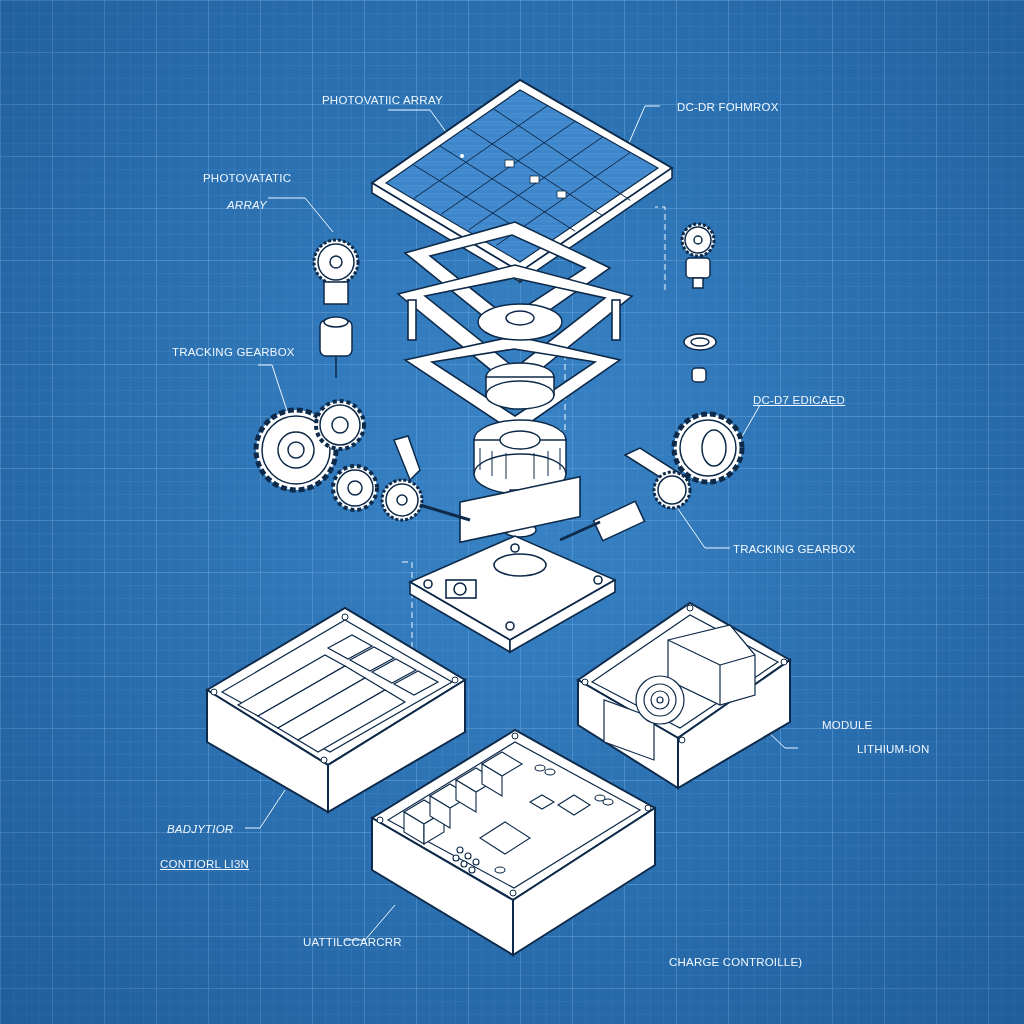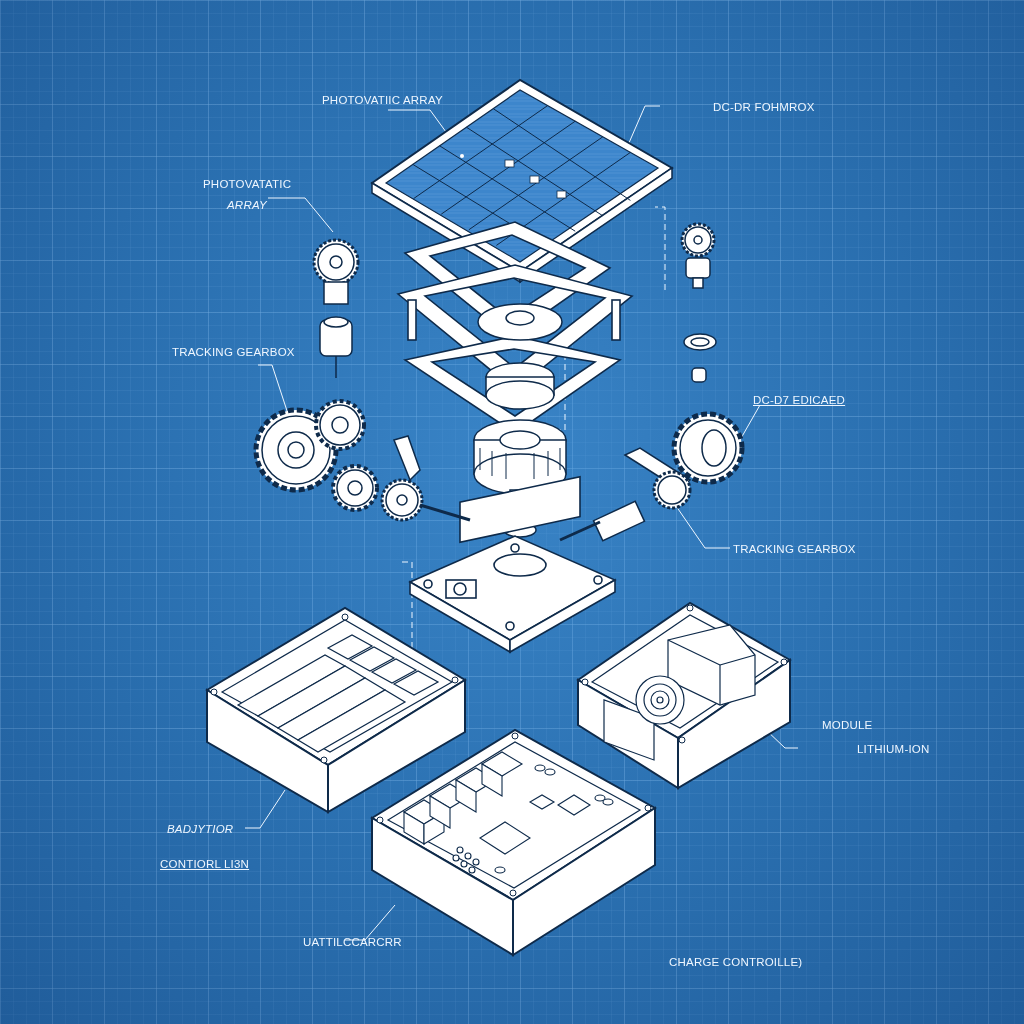--- a/index.html
+++ b/index.html
@@ -235,22 +235,22 @@
           <circle cx="472" cy="870" r="3"></circle>
       </g>
       <circle cx="515" cy="736" r="3" stroke-width="1"></circle>
       <circle cx="380" cy="820" r="3" stroke-width="1"></circle>
       <circle cx="648" cy="808" r="3" stroke-width="1"></circle>
       <circle cx="513" cy="893" r="3" stroke-width="1"></circle>
     </g>
   </svg>
 
   <div class="lbl c" style="left:322px; top:93px;">PHOTOVATIIC ARRAY</div>
-  <div class="lbl l" style="left:677px; top:100px;margin-left:36px;">DC-DR FOHMROX</div>
-  <div class="lbl c" style="left:203px; top:177px;text-align:right;">PHOTOVATATIC</div>
+  <div class="lbl l" style="left:677px; top:100px;">DC-DR FOHMROX</div>
+  <div class="lbl c" style="left:203px; top:171px;text-align:right;">PHOTOVATATIC</div>
   <div class="lbl c" style="left:227px; top:198px;font-style:italic;">ARRAY</div>
   <div class="lbl l" style="left:172px; top:345px;">TRACKING GEARBOX</div>
   <div class="lbl l" style="left:753px; top:393px;text-decoration:underline;">DC-D7 EDICAED</div>
   <div class="lbl l" style="left:733px; top:542px;">TRACKING GEARBOX</div>
   <div class="lbl l" style="left:822px; top:742px;margin-left:35px;">LITHIUM-ION</div>
   <div class="lbl l" style="left:822px; top:718px;">MODULE</div>
   <div class="lbl l" style="left:167px; top:822px;font-style:italic;">BADJYTIOR</div>
   <div class="lbl l" style="left:160px; top:857px;text-decoration:underline;">CONTIORL LI3N</div>
   <div class="lbl l" style="left:303px; top:935px;">UATTILCCARCRR</div>
   <div class="lbl l" style="left:629px; top:955px;margin-left:40px;">CHARGE CONTROILLE)</div>

